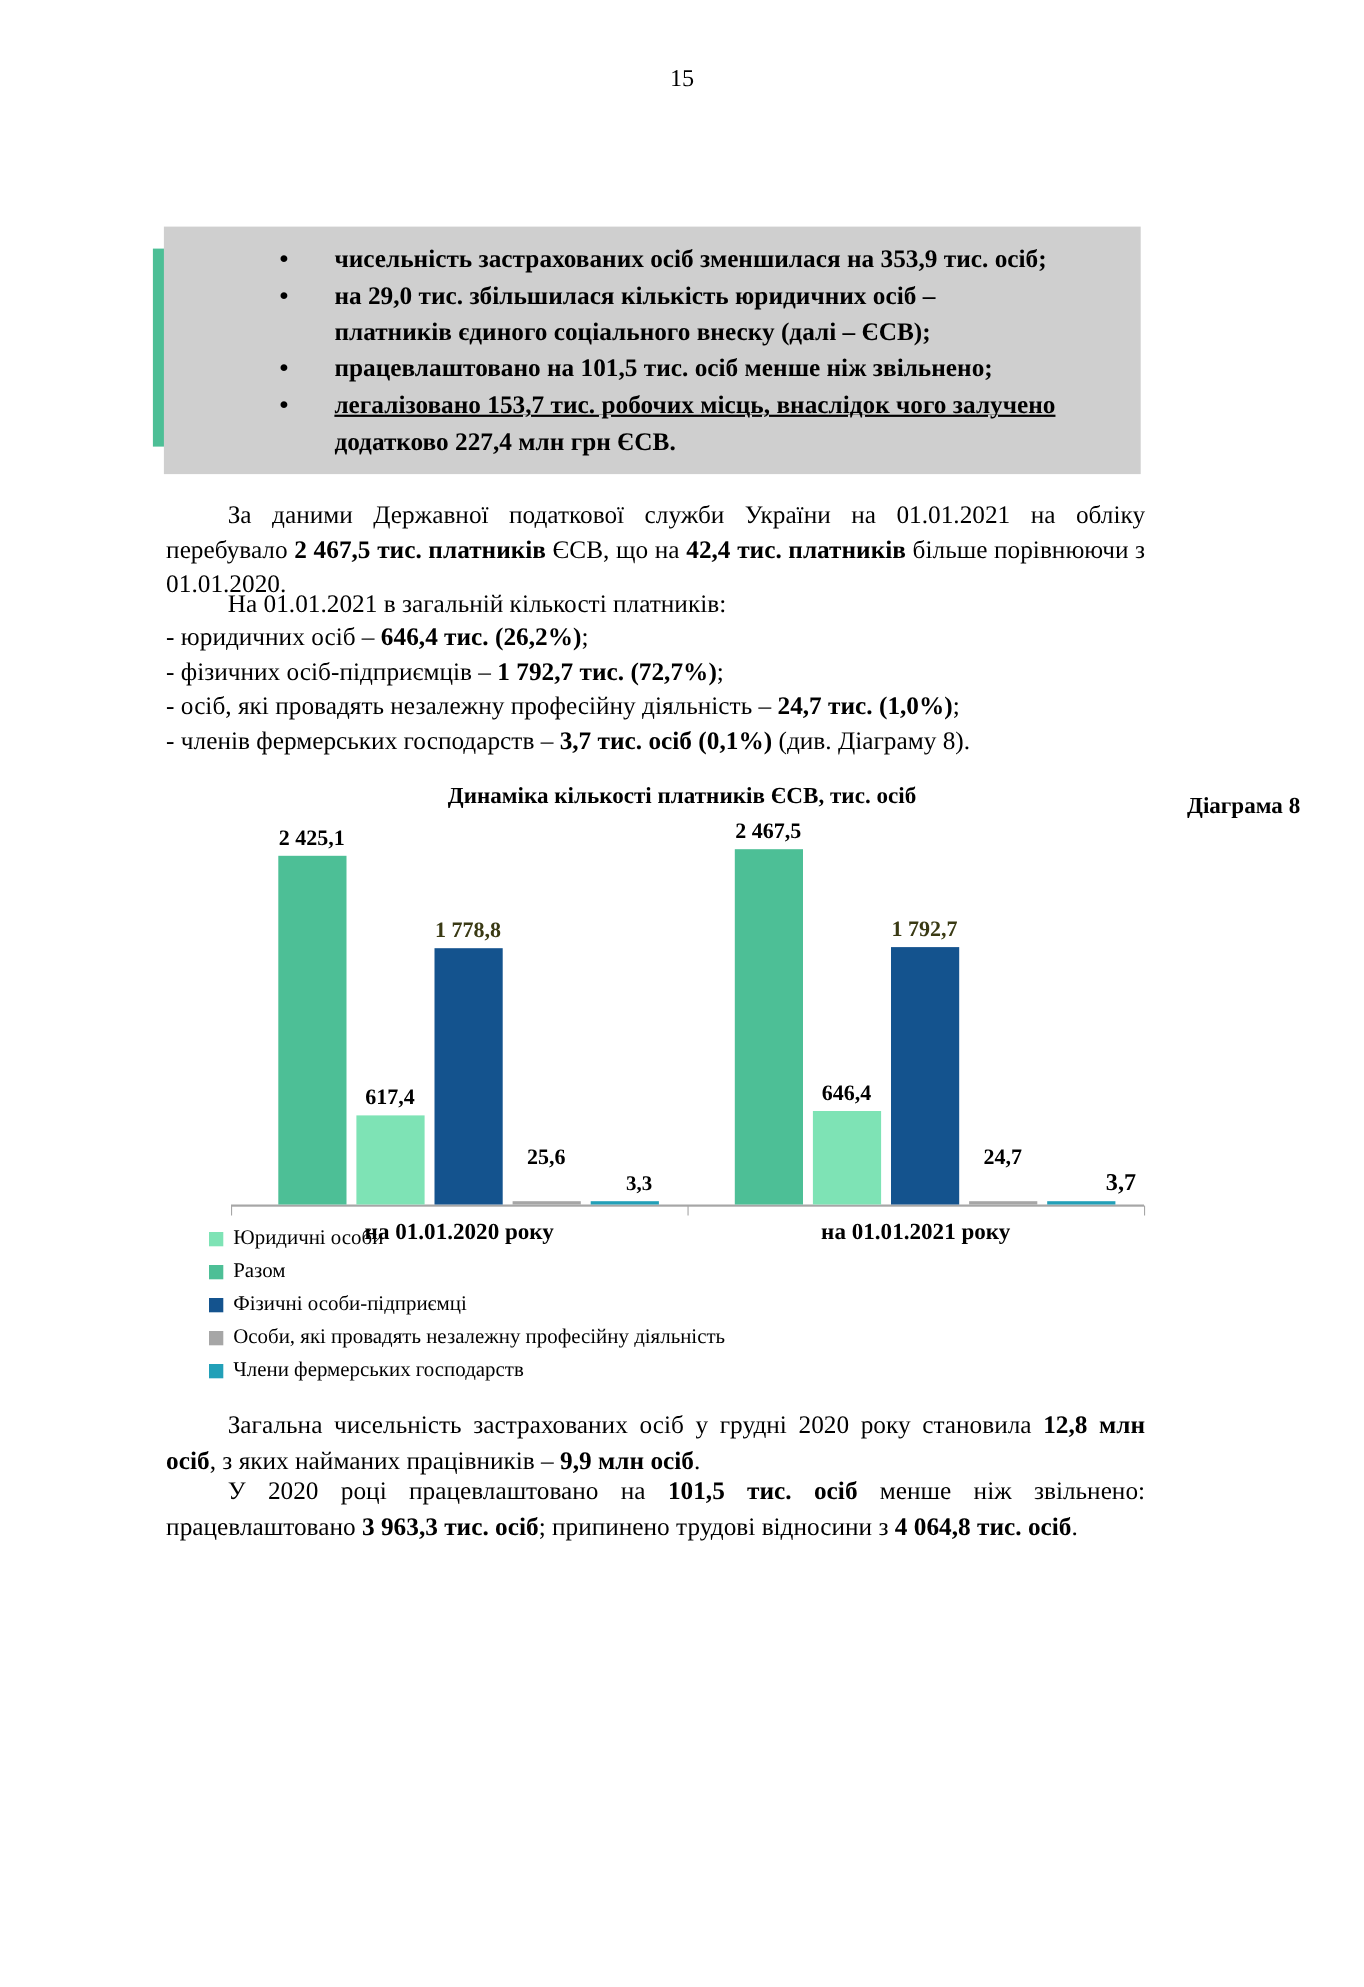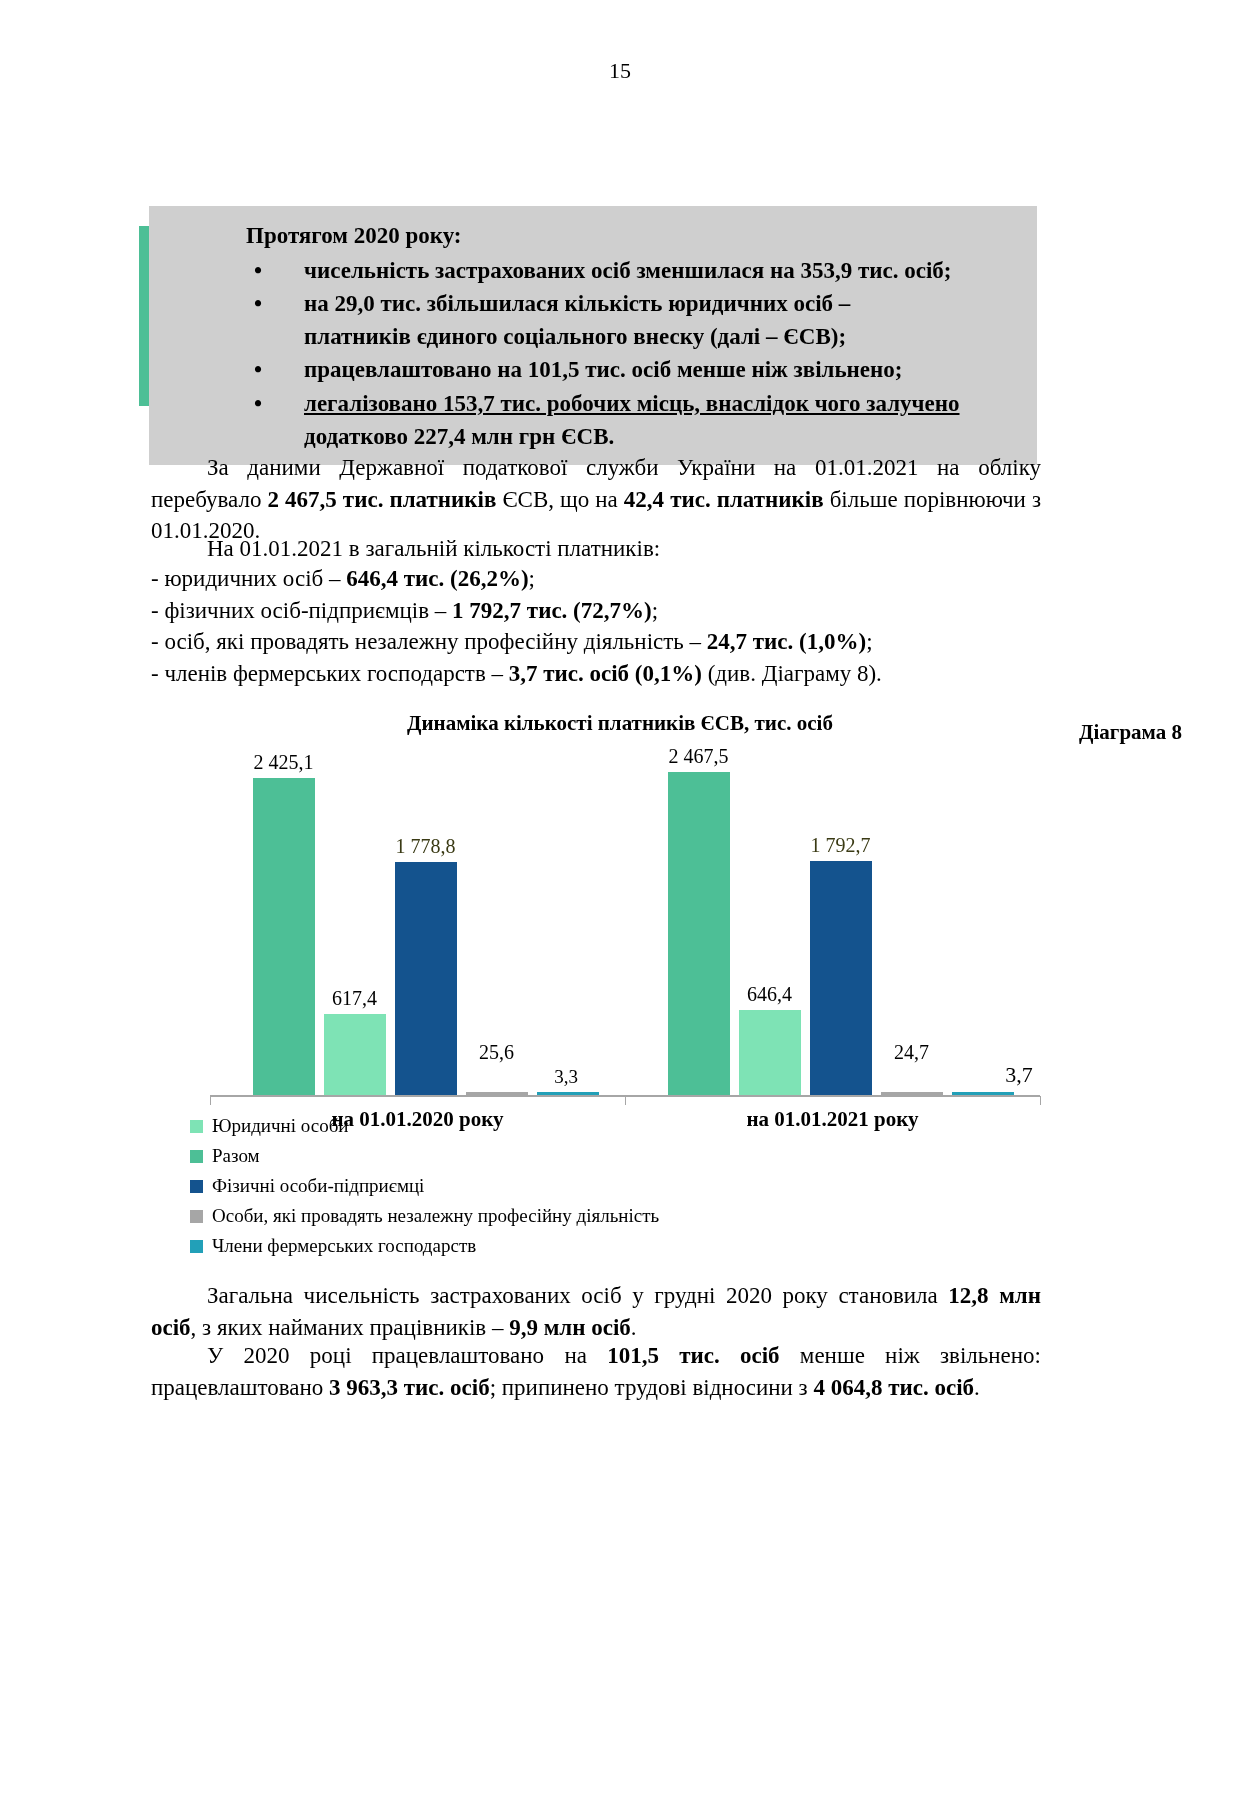--- a/index.html
+++ b/index.html
@@ -77,21 +77,21 @@
     position:absolute; left:60px; top:340px; width:830px; height:2px;
     background:#a6a6a6;
   }
   .tick {
     position:absolute; width:1px; height:9px; background:#a6a6a6; top:341px;
   }
   .bar {
     position:absolute; bottom:0;
   }
   .bar-val {
-    position:absolute; font-size:20px; font-weight:normal;
+    position:absolute; font-size:20px; font-weight:bold;
     white-space:nowrap; text-align:center;
   }
   .cat-label {
     position:absolute; top:352px; font-size:21px; font-weight:bold;
     text-align:center; white-space:nowrap;
   }
 
   
   .legend {
     position:absolute; left:190px; top:1115px; font-size:19px;
@@ -107,21 +107,20 @@
 </head>
 <body>
 
 <div class="page">
 
   <div class="page-number">15</div>
 
 
   <div class="callout-accent"></div>
   <div class="callout">
-    <p class="heading">Протягом 2020 року:</p>
     <ul>
       <li>
         <span class="bullet">•</span>
         <span class="txt">чисельність застрахованих осіб зменшилася на 353,9 тис. осіб;</span>
       </li>
       <li>
         <span class="bullet">•</span>
         <span class="txt">на 29,0 тис. збільшилася кількість юридичних осіб –</span>
         <span class="txt">платників єдиного соціального внеску (далі – ЄСВ);</span>
       </li>
@@ -156,21 +155,21 @@
     <div id="plot" class="plot">
         <div class="bar" style="left: 42.5px; width: 62px; height: 317.128px; background: rgb(77, 191, 150);"></div>
         <div class="bar-val" style="width: 102px; left: 22.5px; bottom: 321.128px;">2 425,1</div>
         <div class="bar" style="left: 113.5px; width: 62px; height: 80.7369px; background: rgb(126, 227, 181);"></div>
         <div class="bar-val" style="width: 102px; left: 93.5px; bottom: 84.7369px;">617,4</div>
         <div class="bar" style="left: 184.5px; width: 62px; height: 232.612px; background: rgb(20, 83, 142);"></div>
         <div class="bar-val" style="width: 102px; left: 164.5px; bottom: 236.612px; color: rgb(58, 58, 20);">1 778,8</div>
         <div class="bar" style="left: 255.5px; width: 62px; height: 3.34769px; background: rgb(166, 166, 166);"></div>
         <div class="bar-val" style="width: 102px; left: 235.5px; bottom: 31.3477px;">25,6</div>
         <div class="bar" style="left: 326.5px; width: 62px; height: 3px; background: rgb(34, 160, 184);"></div>
-        <div class="bar-val" style="width: 102px; left: 305px; bottom: 7px; font-size: 19px;">3,3</div>
+        <div class="bar-val" style="width: 102px; left: 320px; bottom: 7px; font-size: 19px;">3,3</div>
         <div class="bar" style="left: 457.5px; width: 62px; height: 322.673px; background: rgb(77, 191, 150);"></div>
         <div class="bar-val" style="width: 102px; left: 437.5px; bottom: 326.673px;">2 467,5</div>
         <div class="bar" style="left: 528.5px; width: 62px; height: 84.5292px; background: rgb(126, 227, 181);"></div>
         <div class="bar-val" style="width: 102px; left: 508.5px; bottom: 88.5292px;">646,4</div>
         <div class="bar" style="left: 599.5px; width: 62px; height: 234.43px; background: rgb(20, 83, 142);"></div>
         <div class="bar-val" style="width: 102px; left: 579.5px; bottom: 238.43px; color: rgb(58, 58, 20);">1 792,7</div>
         <div class="bar" style="left: 670.5px; width: 62px; height: 3.23px; background: rgb(166, 166, 166);"></div>
         <div class="bar-val" style="width: 102px; left: 650.5px; bottom: 31.23px;">24,7</div>
         <div class="bar" style="left: 741.5px; width: 62px; height: 3px; background: rgb(34, 160, 184);"></div>
         <div class="bar-val" style="width: 102px; left: 758px; bottom: 7px; font-size: 22px;">3,7</div>

